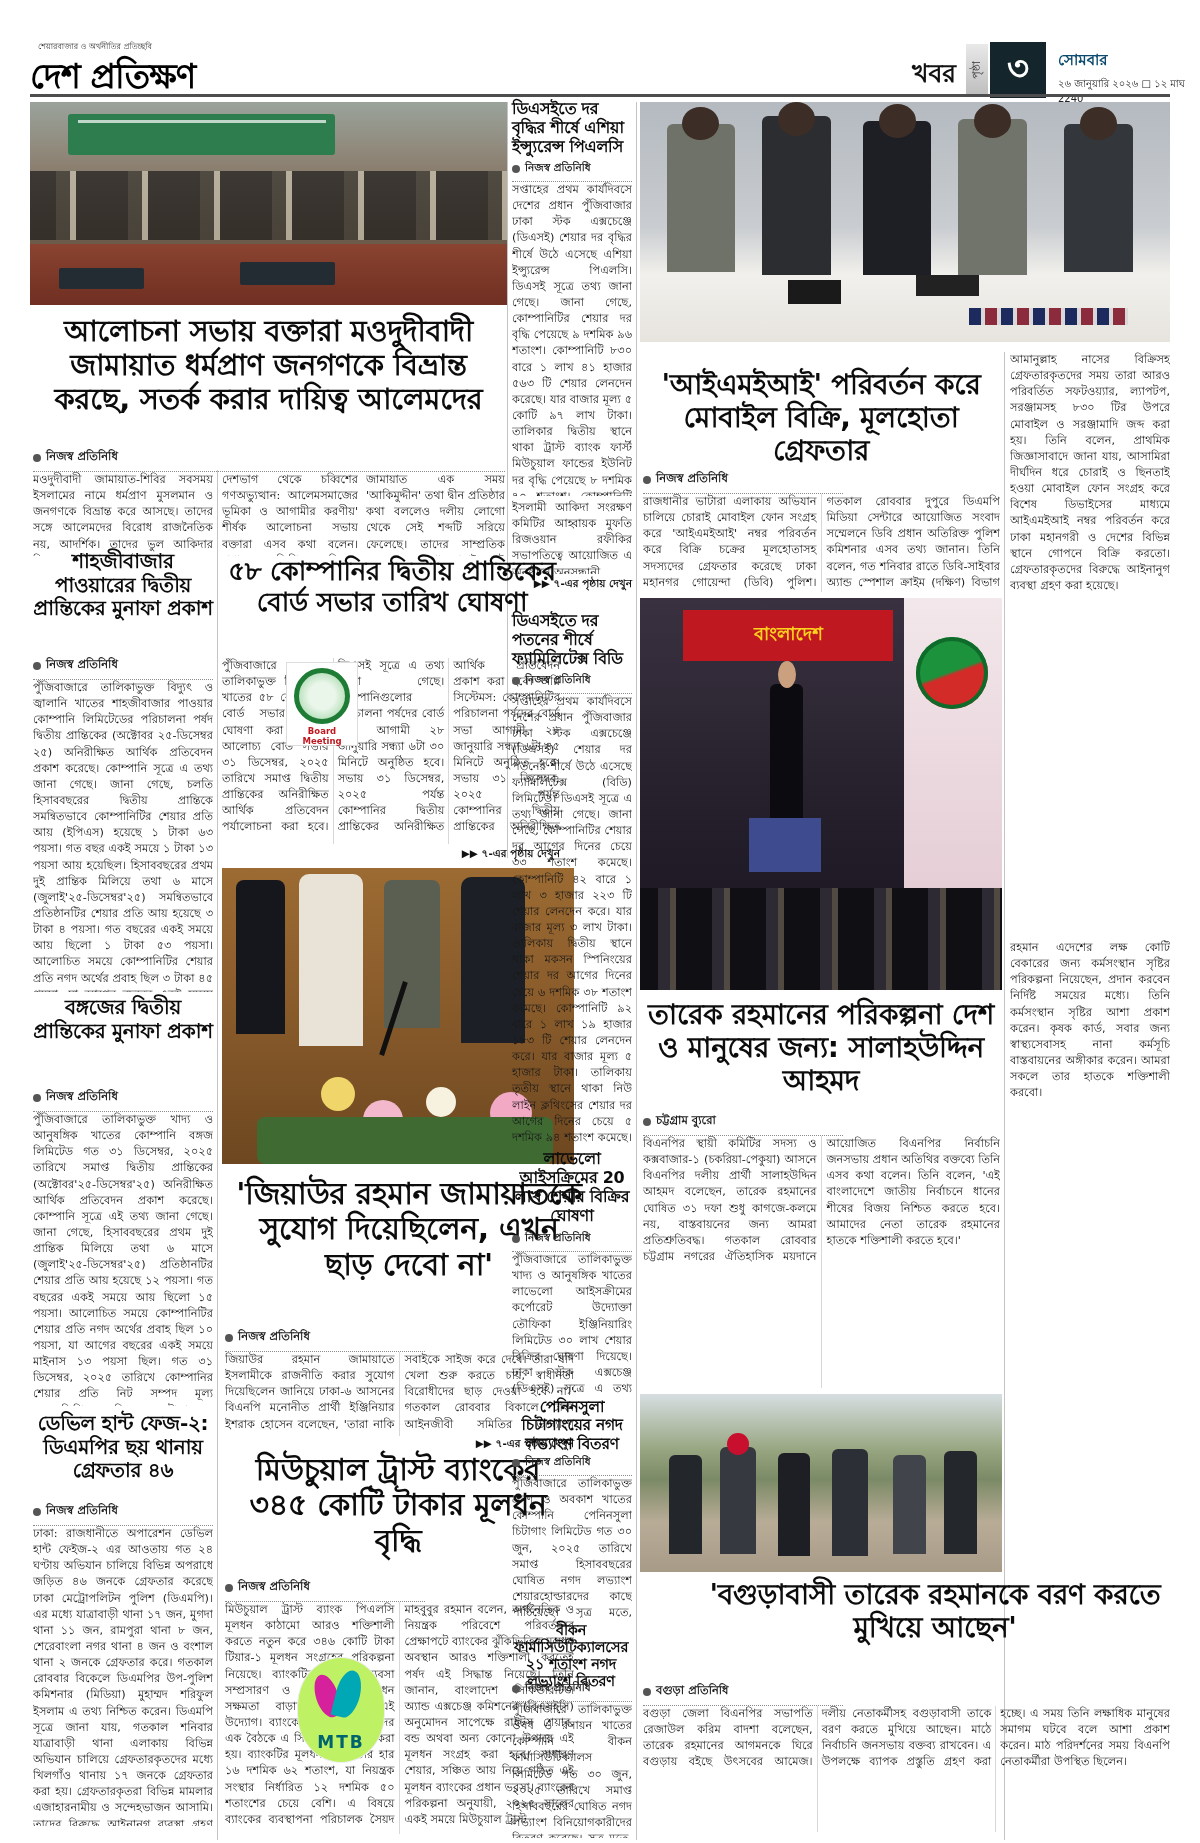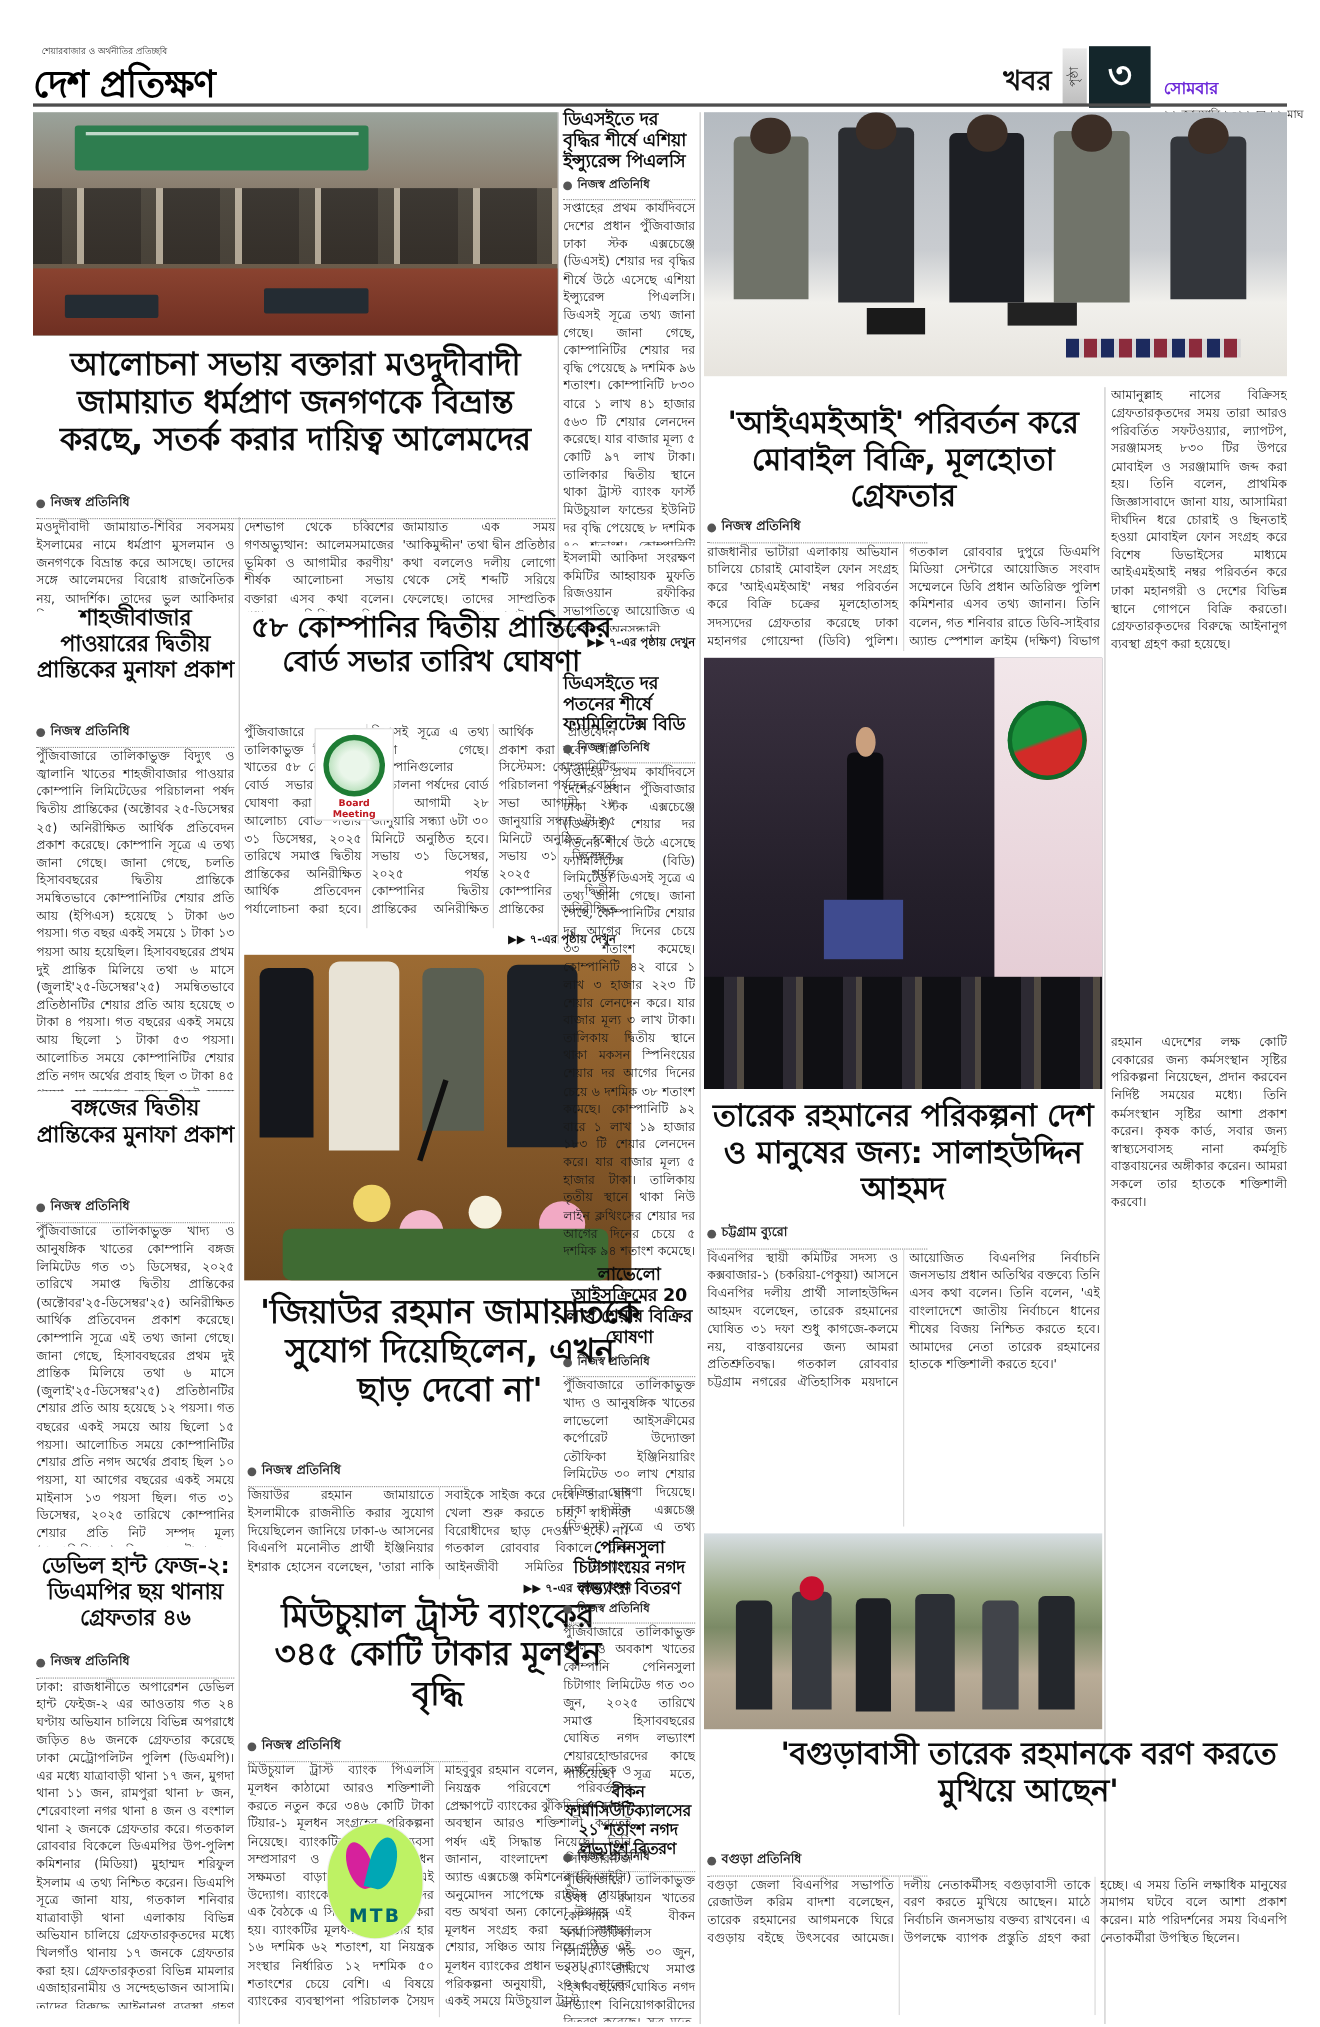--- a/index.html
+++ b/index.html
@@ -29,21 +29,21 @@
 <div class="abs" style="left:30px;top:50px;width:360px;height:46px;font-size:34px;font-weight:900;color:#000;letter-spacing:-1px;">দেশ প্রতিক্ষণ</div>
 
 <div class="abs" style="left:912px;top:54px;width:52px;height:34px;font-size:25px;font-weight:bold;color:#111;">খবর</div>
 <div class="abs" style="left:966px;top:44px;width:22px;height:52px;background:linear-gradient(180deg,#e9e9e9,#bdbdbd);display:flex;align-items:center;justify-content:center;">
   <span style="writing-mode:vertical-rl;transform:rotate(180deg);font-size:11px;color:#333;">পৃষ্ঠা</span>
 </div>
 <div class="abs pagebox" style="left:990px;top:42px;width:56px;height:56px;background:#14262b;font-size:34px;">
   <span>৩</span>
 </div>
 <div class="abs" style="left:1058px;top:48px;width:130px;height:44px;">
-  <div style="font-size:15px;font-weight:bold;color:#6d28d9;margin-top:20px;">সোমবার</div>
+  <div style="font-size:15px;font-weight:bold;color:#0c4a6e;">সোমবার</div>
   <div style="font-size:10px;color:#222;margin-top:3px;">২৬ জানুয়ারি ২০২৬ □ ১২ মাঘ 2240</div>
 </div>
 <div class="abs mast-rule" style="left:30px;top:94px;width:1140px;height:3px;"></div>
 
 <div class="abs vline" style="left:217px;top:470px;height:1370px;"></div>
 <div class="abs vline" style="left:507px;top:102px;height:756px;"></div>
 <div class="abs vline" style="left:636px;top:102px;height:1738px;"></div>
 <div class="abs vline" style="left:1004px;top:352px;height:1488px;"></div>
 
 <div class="abs photo" style="left:30px;top:102px;width:477px;height:203px;background:linear-gradient(180deg,#9aa39b 0%,#8d8273 30%,#6e5f4e 62%,#5d4a3a 100%);">
@@ -179,20 +179,23 @@
 </div>
 <div class="abs headline" style="left:640px;top:368px;width:362px;height:116px;font-size:28px;">'আইএমইআই' পরিবর্তন করে মোবাইল বিক্রি, মূলহোতা গ্রেফতার</div>
 <div class="abs byline" style="left:643px;top:470px;width:200px;">
     <span class="bullet"></span>
     <span>নিজস্ব প্রতিনিধি</span>
   </div>
 <div class="abs body cols2" style="left:643px;top:494px;width:357px;height:98px;">রাজধানীর ভাটারা এলাকায় অভিযান চালিয়ে চোরাই মোবাইল ফোন সংগ্রহ করে 'আইএমইআই' নম্বর পরিবর্তন করে বিক্রি চক্রের মূলহোতাসহ সদস্যদের গ্রেফতার করেছে ঢাকা মহানগর গোয়েন্দা (ডিবি) পুলিশ। গতকাল রোববার দুপুরে ডিএমপি মিডিয়া সেন্টারে আয়োজিত সংবাদ সম্মেলনে ডিবি প্রধান অতিরিক্ত পুলিশ কমিশনার এসব তথ্য জানান। তিনি বলেন, গত শনিবার রাতে ডিবি-সাইবার অ্যান্ড স্পেশাল ক্রাইম (দক্ষিণ) বিভাগ গুলশান বিভাগের সহযোগিতায় অভিযান পরিচালনা করে। এ সময় তাদের হেফাজত থেকে বিপুল সংখ্যক চোরাই মোবাইল ফোন, ল্যাপটপ ও আইএমইআই পরিবর্তনের ডিভাইস জব্দ করা হয়।</div>
 <div class="abs body" style="left:1010px;top:352px;width:160px;height:636px;">আমানুল্লাহ নাসের বিক্রিসহ গ্রেফতারকৃতদের সময় তারা আরও পরিবর্তিত সফটওয়্যার, ল্যাপটপ, সরঞ্জামসহ ৮৩০ টির উপরে মোবাইল ও সরঞ্জামাদি জব্দ করা হয়। তিনি বলেন, প্রাথমিক জিজ্ঞাসাবাদে জানা যায়, আসামিরা দীর্ঘদিন ধরে চোরাই ও ছিনতাই হওয়া মোবাইল ফোন সংগ্রহ করে বিশেষ ডিভাইসের মাধ্যমে আইএমইআই নম্বর পরিবর্তন করে ঢাকা মহানগরী ও দেশের বিভিন্ন স্থানে গোপনে বিক্রি করতো। গ্রেফতারকৃতদের বিরুদ্ধে আইনানুগ ব্যবস্থা গ্রহণ করা হয়েছে।</div>
 
 <div class="abs photo" style="left:640px;top:598px;width:362px;height:392px;background:linear-gradient(180deg,#3a3140 0%,#241f2a 55%,#17131f 100%);">
+  <div style="position:absolute;left:12%;top:3%;width:58%;height:13%;background:#c01820;display:flex;align-items:center;justify-content:center;">
+    <span style="color:#ffd21e;font-weight:bold;font-size:18px;">বাংলাদেশ</span>
+  </div>
   <div style="position:absolute;right:0;top:0;width:27%;height:88%;background:linear-gradient(180deg,#f2e7ea,#e3c9d2);"></div>
   <div style="position:absolute;right:4%;top:10%;width:72px;height:72px;border-radius:50%;background:linear-gradient(160deg,#1c923c 48%,#d22b28 52%);box-shadow:inset 0 0 0 4px #0e6b2a;"></div>
   <div class="fig" style="left:36%;top:22%;width:9%;height:40%;background:#0c0c10;"></div>
   <div class="head" style="left:38%;top:16%;width:5%;height:7%;background:#caa07e;"></div>
   <div style="position:absolute;left:30%;top:56%;width:20%;height:14%;background:#3f4b8f;"></div>
   <div style="position:absolute;left:0;bottom:0;width:100%;height:26%;background:repeating-linear-gradient(90deg,#101014 0 18px,#2d2a33 18px 30px,#514a42 30px 36px,#101014 36px 54px);"></div>
 </div>
 
 <div class="abs headline" style="left:640px;top:998px;width:362px;height:110px;font-size:28px;">তারেক রহমানের পরিকল্পনা দেশ ও মানুষের জন্য: সালাহউদ্দিন আহমদ</div>
 <div class="abs byline" style="left:643px;top:1112px;width:200px;">

